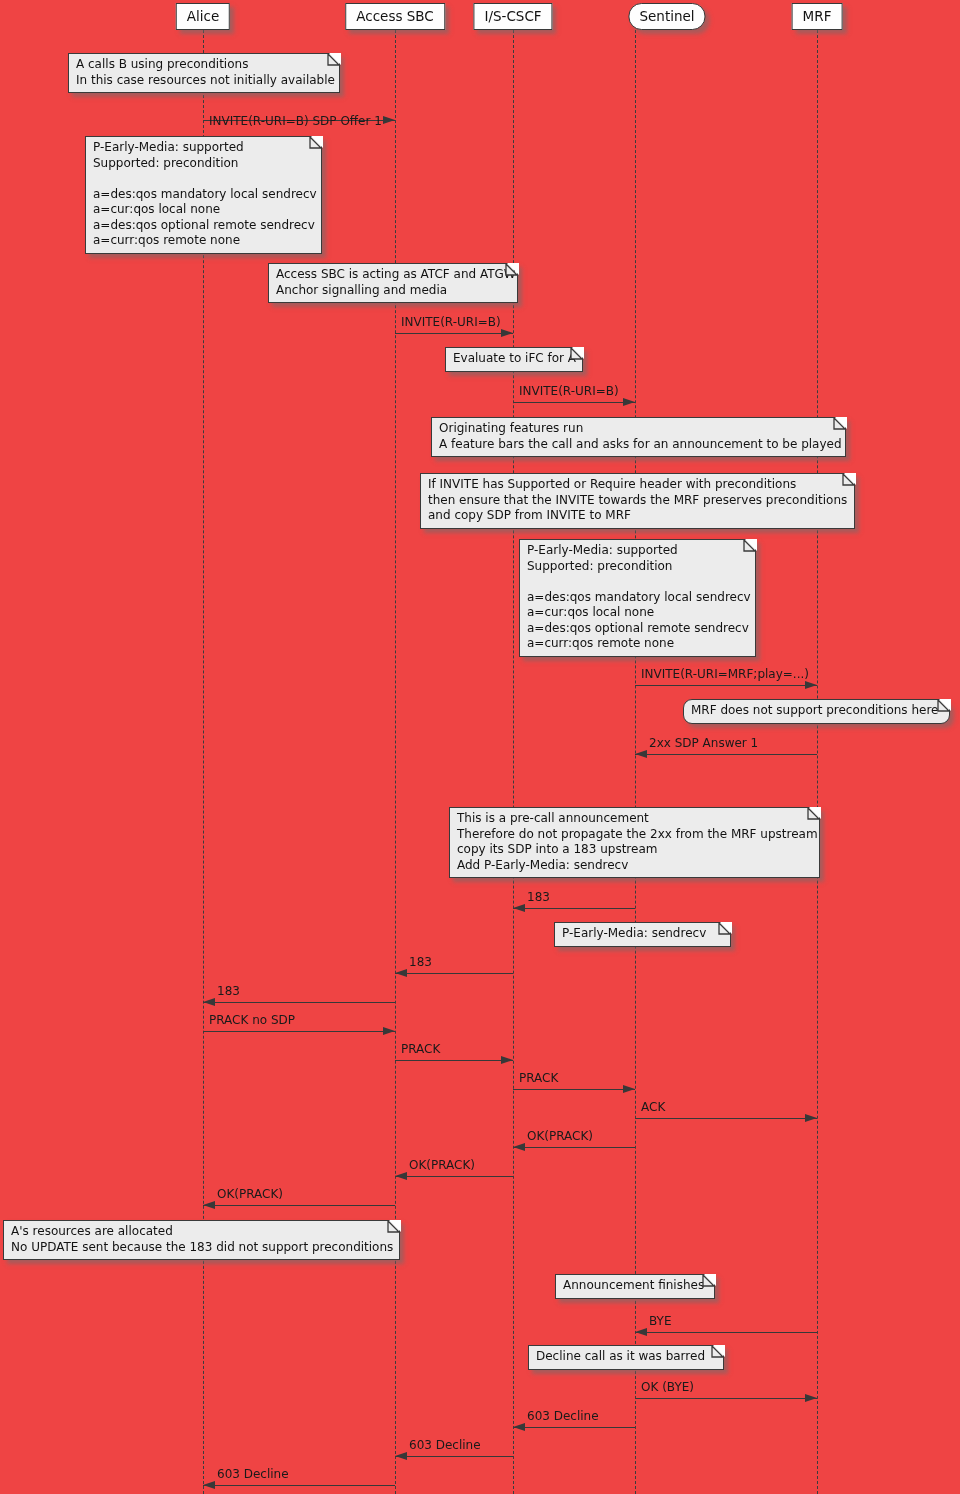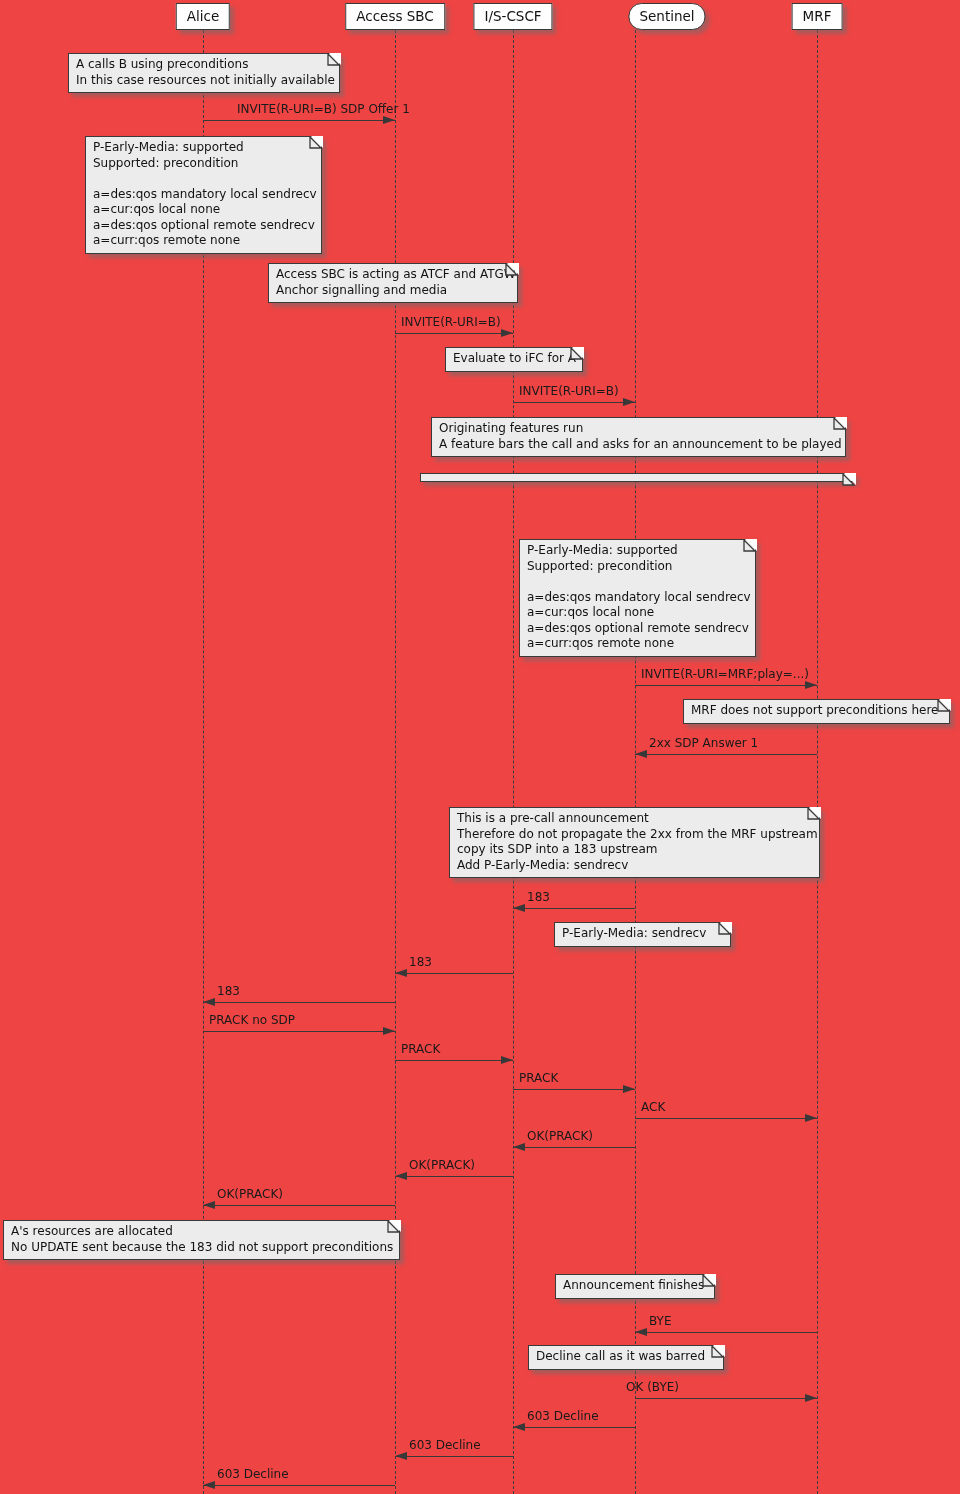--- a/index.html
+++ b/index.html
@@ -46,21 +46,21 @@
     <div class="participant" style="left: 667px; top: 3px; border-radius: 13px;">Sentinel</div>
     <div class="lifeline" style="left: 817px; top: 30px; height: 1464px;"></div>
     <div class="participant" style="left: 817px; top: 3px;">MRF</div>
     <div class="note" style="left: 68px; top: 53px; width: 272px;"><div>A calls B using preconditions
 In this case resources not initially available</div><div class="dogear"><svg width="14" height="14" viewBox="0 0 14 14">
           <polygon points="1,-1 14,-1 14,12" fill="#ffffff"></polygon>
           <path d="M1,1 L12,12 L1,12 Z" fill="#ECECEC" stroke="#3a3a3a" stroke-width="1.3"></path>
         </svg></div></div>
     <div class="msg-line" style="left: 203px; top: 120px; width: 192px;"></div>
     <div class="arrowhead right" style="top: 116px; left: 383px;"></div>
-    <div class="msg-label" style="left: 209px; top: 102px; margin-left: 28px;">INVITE(R-URI=B) SDP Offer 1</div>
+    <div class="msg-label" style="left: 209px; top: 114px;">INVITE(R-URI=B) SDP Offer 1</div>
     <div class="note" style="left: 85px; top: 136px; width: 237px;"><div>P-Early-Media: supported
 Supported: precondition
 
 a=des:qos mandatory local sendrecv
 a=cur:qos local none
 a=des:qos optional remote sendrecv
 a=curr:qos remote none</div><div class="dogear"><svg width="14" height="14" viewBox="0 0 14 14">
           <polygon points="1,-1 14,-1 14,12" fill="#ffffff"></polygon>
           <path d="M1,1 L12,12 L1,12 Z" fill="#ECECEC" stroke="#3a3a3a" stroke-width="1.3"></path>
         </svg></div></div>
@@ -77,38 +77,40 @@
           <path d="M1,1 L12,12 L1,12 Z" fill="#ECECEC" stroke="#3a3a3a" stroke-width="1.3"></path>
         </svg></div></div>
     <div class="msg-line" style="left: 513px; top: 402px; width: 122px;"></div>
     <div class="arrowhead right" style="top: 398px; left: 623px;"></div>
     <div class="msg-label" style="left: 519px; top: 384px;">INVITE(R-URI=B)</div>
     <div class="note" style="left: 431px; top: 417px; width: 415px;"><div>Originating features run
 A feature bars the call and asks for an announcement to be played</div><div class="dogear"><svg width="14" height="14" viewBox="0 0 14 14">
           <polygon points="1,-1 14,-1 14,12" fill="#ffffff"></polygon>
           <path d="M1,1 L12,12 L1,12 Z" fill="#ECECEC" stroke="#3a3a3a" stroke-width="1.3"></path>
         </svg></div></div>
-    <div class="note" style="left: 420px; top: 473px; width: 435px;"><div class="dogear"><svg width="14" height="14" viewBox="0 0 14 14">
+    <div class="note" style="left: 420px; top: 473px; width: 435px;"><div>If INVITE has Supported or Require header with preconditions
+then ensure that the INVITE towards the MRF preserves preconditions
+and copy SDP from INVITE to MRF</div><div class="dogear"><svg width="14" height="14" viewBox="0 0 14 14">
           <polygon points="1,-1 14,-1 14,12" fill="#ffffff"></polygon>
           <path d="M1,1 L12,12 L1,12 Z" fill="#ECECEC" stroke="#3a3a3a" stroke-width="1.3"></path>
         </svg></div></div>
     <div class="note" style="left: 519px; top: 539px; width: 237px;"><div>P-Early-Media: supported
 Supported: precondition
 
 a=des:qos mandatory local sendrecv
 a=cur:qos local none
 a=des:qos optional remote sendrecv
 a=curr:qos remote none</div><div class="dogear"><svg width="14" height="14" viewBox="0 0 14 14">
           <polygon points="1,-1 14,-1 14,12" fill="#ffffff"></polygon>
           <path d="M1,1 L12,12 L1,12 Z" fill="#ECECEC" stroke="#3a3a3a" stroke-width="1.3"></path>
         </svg></div></div>
     <div class="msg-line" style="left: 635px; top: 685px; width: 182px;"></div>
     <div class="arrowhead right" style="top: 681px; left: 805px;"></div>
     <div class="msg-label" style="left: 641px; top: 667px;">INVITE(R-URI=MRF;play=...)</div>
-    <div class="note" style="left: 683px; top: 699px; width: 267px;"><div>MRF does not support preconditions here</div><div class="dogear"><svg width="14" height="14" viewBox="0 0 14 14">
+    <div class="note" style="left: 683px; top: 699px; width: 267px; border-radius: 9px;"><div>MRF does not support preconditions here</div><div class="dogear"><svg width="14" height="14" viewBox="0 0 14 14">
           <polygon points="1,-1 14,-1 14,12" fill="#ffffff"></polygon>
           <path d="M1,1 L12,12 L1,12 Z" fill="#ECECEC" stroke="#3a3a3a" stroke-width="1.3"></path>
         </svg></div></div>
     <div class="msg-line" style="left: 635px; top: 754px; width: 182px;"></div>
     <div class="arrowhead left" style="top: 750px; left: 635px;"></div>
     <div class="msg-label" style="left: 649px; top: 736px;">2xx SDP Answer 1</div>
     <div class="note" style="left: 449px; top: 807px; width: 371px;"><div>This is a pre-call announcement
 Therefore do not propagate the 2xx from the MRF upstream
 copy its SDP into a 183 upstream
 Add P-Early-Media: sendrecv</div><div class="dogear"><svg width="14" height="14" viewBox="0 0 14 14">
@@ -160,21 +162,21 @@
         </svg></div></div>
     <div class="msg-line" style="left: 635px; top: 1332px; width: 182px;"></div>
     <div class="arrowhead left" style="top: 1328px; left: 635px;"></div>
     <div class="msg-label" style="left: 649px; top: 1314px;">BYE</div>
     <div class="note" style="left: 528px; top: 1345px; width: 196px;"><div>Decline call as it was barred</div><div class="dogear"><svg width="14" height="14" viewBox="0 0 14 14">
           <polygon points="1,-1 14,-1 14,12" fill="#ffffff"></polygon>
           <path d="M1,1 L12,12 L1,12 Z" fill="#ECECEC" stroke="#3a3a3a" stroke-width="1.3"></path>
         </svg></div></div>
     <div class="msg-line" style="left: 635px; top: 1398px; width: 182px;"></div>
     <div class="arrowhead right" style="top: 1394px; left: 805px;"></div>
-    <div class="msg-label" style="left: 626px; top: 1380px;">OK (BYE)</div>
+    <div class="msg-label" style="left: 641px; top: 1380px;">OK (BYE)</div>
     <div class="msg-line" style="left: 513px; top: 1427px; width: 122px;"></div>
     <div class="arrowhead left" style="top: 1423px; left: 513px;"></div>
     <div class="msg-label" style="left: 527px; top: 1409px;">603 Decline</div>
     <div class="msg-line" style="left: 395px; top: 1456px; width: 118px;"></div>
     <div class="arrowhead left" style="top: 1452px; left: 395px;"></div>
     <div class="msg-label" style="left: 409px; top: 1438px;">603 Decline</div>
     <div class="msg-line" style="left: 203px; top: 1485px; width: 192px;"></div>
     <div class="arrowhead left" style="top: 1481px; left: 203px;"></div>
     <div class="msg-label" style="left: 217px; top: 1467px;">603 Decline</div>
   </div>

